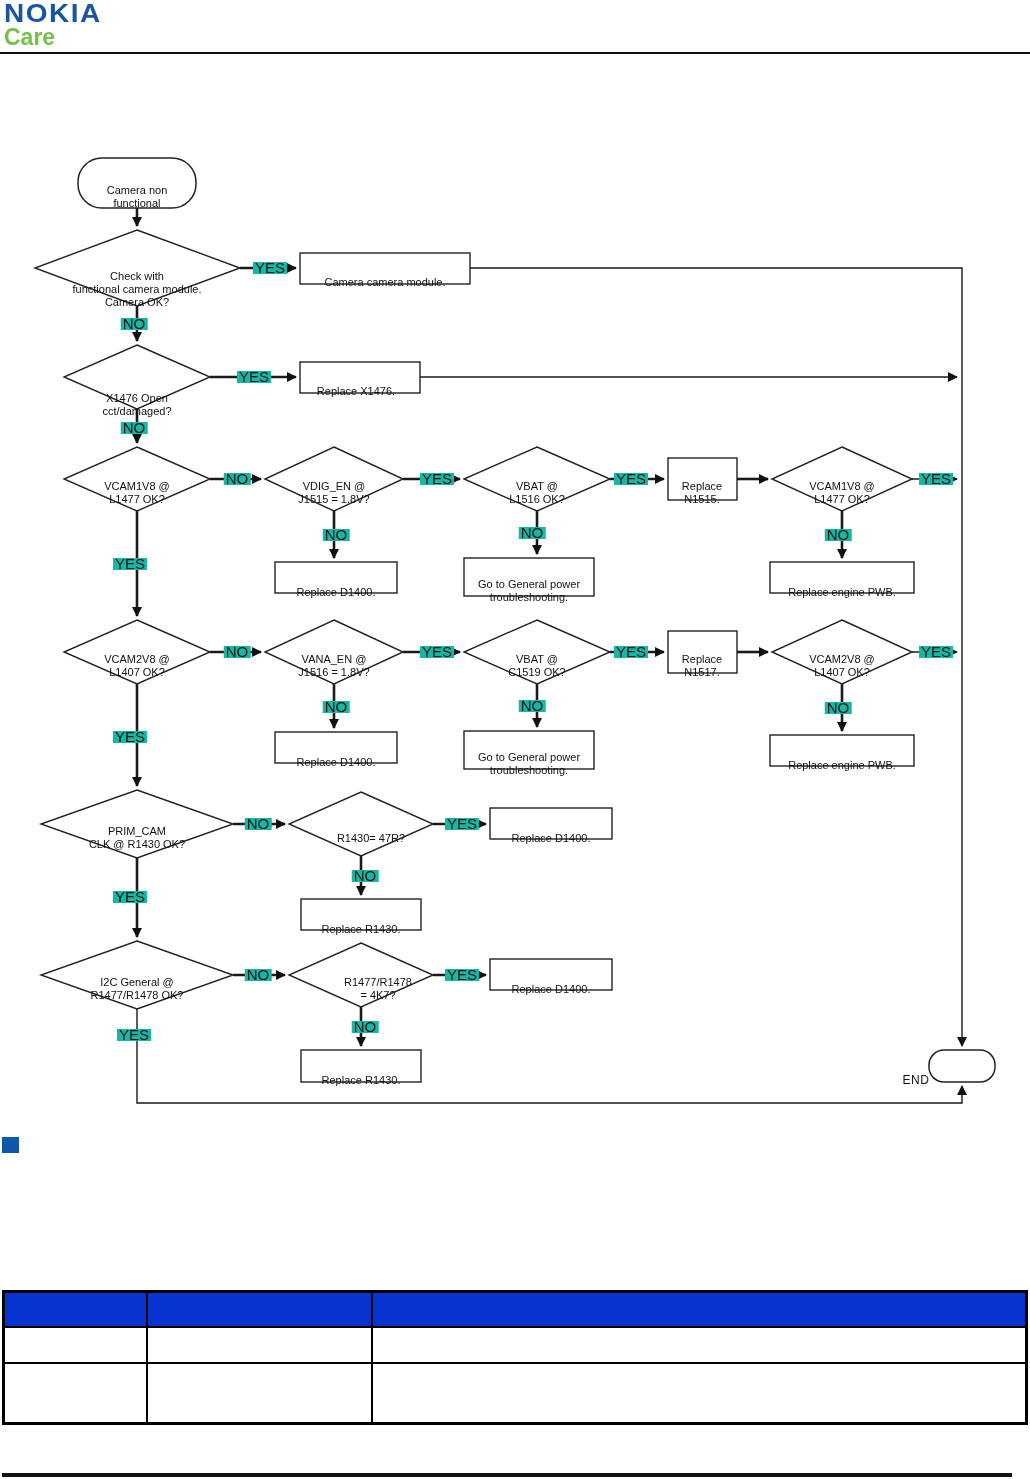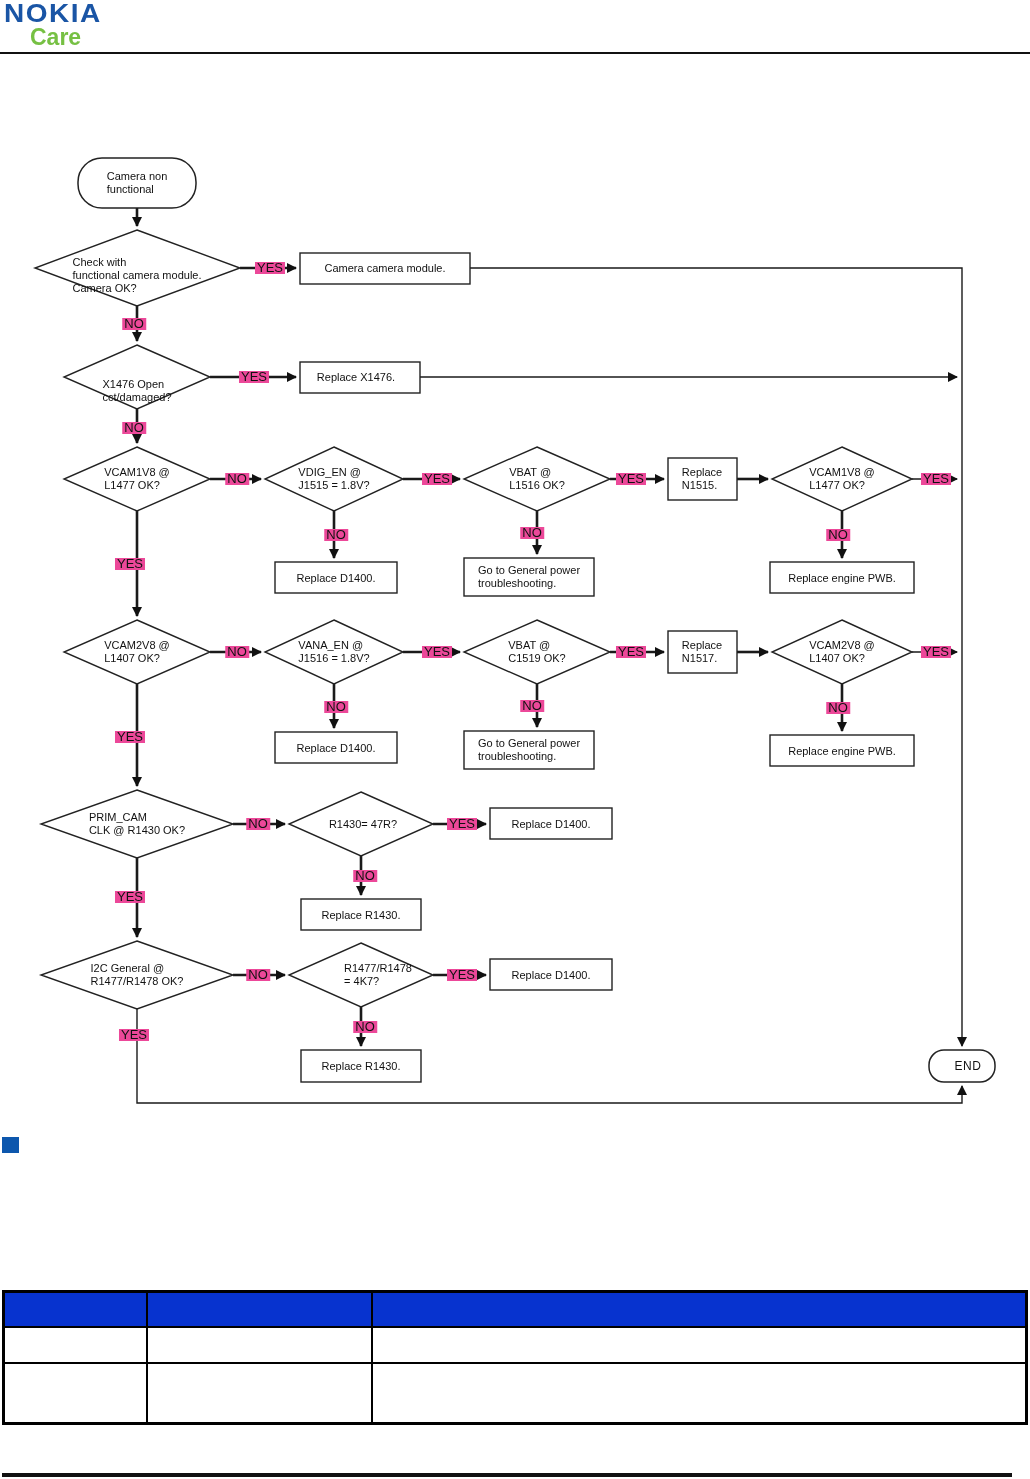--- a/index.html
+++ b/index.html
@@ -1,27 +1,27 @@
 <!DOCTYPE html>
 <html><head>
 <meta charset="utf-8">
 <style>
   html,body{margin:0;padding:0;background:#fff;}
   .page{position:relative;width:1030px;height:1479px;background:#fff;overflow:hidden;
         font-family:"Liberation Sans",sans-serif;color:#1a1a1a;}
   .brand-nokia{position:absolute;left:4px;top:-3px;font-size:28px;font-weight:800;
         letter-spacing:1.5px;color:#1a55a5;transform:scaleY(.95);}
-  .brand-care{position:absolute;left:4px;top:24px;font-size:23px;font-weight:700;color:#76c043;margin-left:26px;}
+  .brand-care{position:absolute;left:4px;top:24px;font-size:23px;font-weight:700;color:#76c043;}
   .header-rule{position:absolute;left:0;top:52px;width:1030px;height:2px;background:#111;}
   .flow{position:absolute;left:0;top:0;width:1030px;height:1479px;}
   .flow svg{position:absolute;left:0;top:0;}
-  .node-text{position:absolute;transform:translate(-50%,-50%);
-        white-space:pre-line;font-size:11px;line-height:13px;color:#111;}
-  .edge-label{position:absolute;transform:translate(-50%,-50%);background:#ec4899;
-        padding:0 2px;font-size:13px;line-height:12px;color:#111;}
+  .node-text{position:absolute;transform:translate(-50%,-50%);text-align:center;
+        white-space:pre-line;font-size:11px;line-height:13px;color:#111;margin-top:14px;}
+  .edge-label{position:absolute;transform:translate(-50%,-50%);background:#14b8a6;
+        padding:0 2px;font-size:15px;line-height:12px;color:#111;}
   .end-text{font-size:12px;letter-spacing:.5px;}
   .section-bullet{position:absolute;left:2px;top:1137px;width:17px;height:16px;background:#0d57ad;}
   .btable{position:absolute;left:2px;top:1290px;width:1026px;border-collapse:collapse;table-layout:fixed;}
   .btable td{border:2px solid #000;padding:0;font-size:11px;color:#111;}
   .btable{border:3px solid #000;}
   .btable tr.hdr td{background:#0733cf;height:33px;}
   .btable tr.r1 td{height:34px;background:#fff;}
   .btable tr.r2 td{height:58px;background:#fff;}
   .footer-rule{position:absolute;left:2px;top:1473px;width:1010px;height:4px;background:#111;}
 </style>
@@ -143,30 +143,30 @@
     <div class="node-text" style="left:702px;top:652px;">Replace
 N1517.</div>
     <div class="node-text" style="left:842px;top:652px;">VCAM2V8 @
 L1407 OK?</div>
     <div class="node-text" style="left:336px;top:748px;">Replace D1400.</div>
     <div class="node-text" style="left:529px;top:750px;">Go to General power
 troubleshooting.</div>
     <div class="node-text" style="left:842px;top:751px;">Replace engine PWB.</div>
     <div class="node-text" style="left:137px;top:824px;">PRIM_CAM
 CLK @ R1430 OK?</div>
-    <div class="node-text" style="left:363px;top:824px;">R1430= 47R?</div>
+    <div class="node-text" style="left:371px;top:824px;">R1430= 47R?</div>
     <div class="node-text" style="left:551px;top:824px;">Replace D1400.</div>
     <div class="node-text" style="left:361px;top:915px;">Replace R1430.</div>
     <div class="node-text" style="left:137px;top:975px;">I2C General @
 R1477/R1478 OK?</div>
     <div class="node-text" style="left:378px;top:975px;">R1477/R1478
 = 4K7?</div>
     <div class="node-text" style="left:551px;top:975px;">Replace D1400.</div>
     <div class="node-text" style="left:361px;top:1066px;">Replace R1430.</div>
-    <div class="node-text end-text" style="left:962px;top:1066px;padding-left:12px;">END</div>
+    <div class="node-text end-text" style="left:910px;top:1066px;padding-left:12px;">END</div>
 
     <div class="edge-label" style="left:270px;top:268px;">YES</div>
     <div class="edge-label" style="left:134px;top:324px;">NO</div>
     <div class="edge-label" style="left:254px;top:377px;">YES</div>
     <div class="edge-label" style="left:134px;top:428px;">NO</div>
     <div class="edge-label" style="left:237px;top:479px;">NO</div>
     <div class="edge-label" style="left:437px;top:479px;">YES</div>
     <div class="edge-label" style="left:631px;top:479px;">YES</div>
     <div class="edge-label" style="left:936px;top:479px;">YES</div>
     <div class="edge-label" style="left:336px;top:535px;">NO</div>

